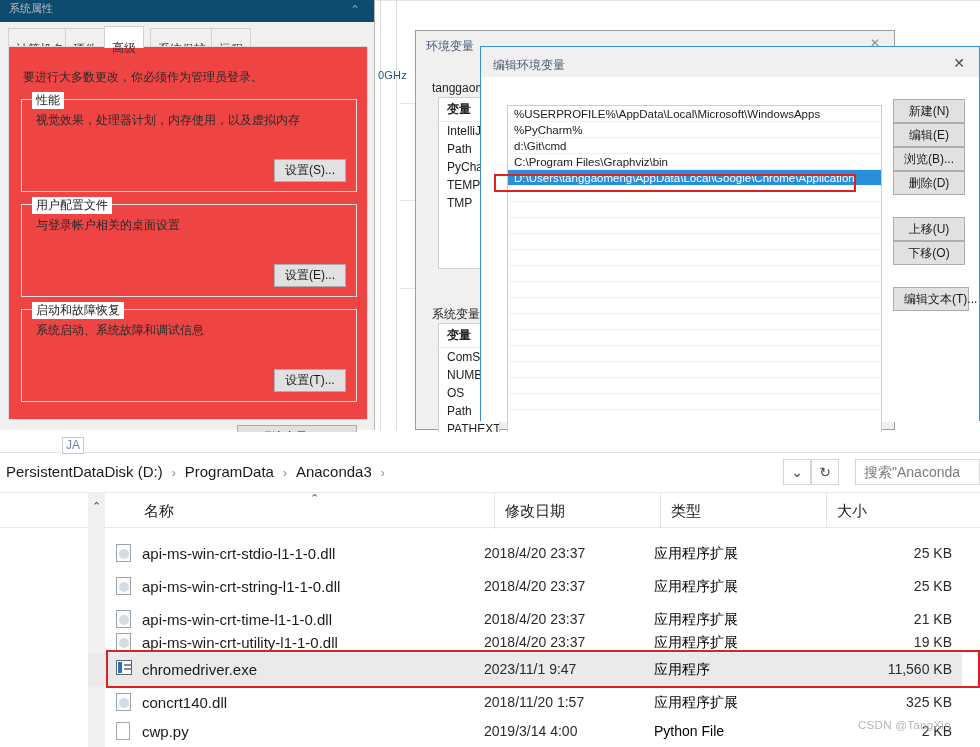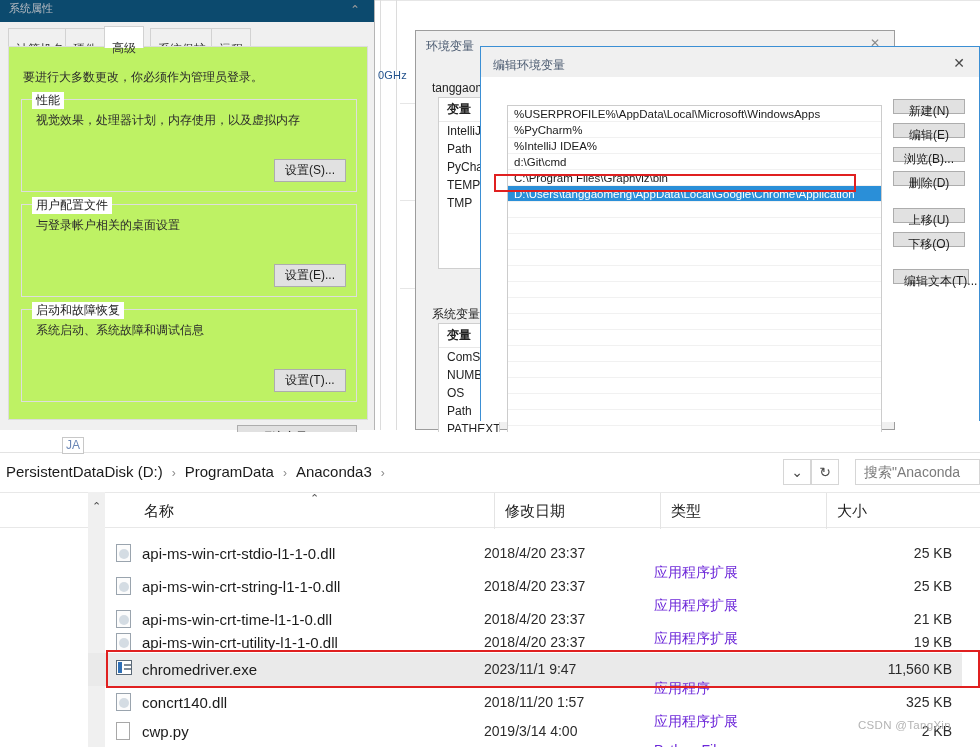--- a/index.html
+++ b/index.html
@@ -59,21 +59,21 @@
     font-size: 12px; color: #333;
     padding: 11px 7px 0 7px;
     line-height: 18px;
   }
   .tab.active {
     background: #ffffff; top: 0px; height: 22px; line-height: 20px;
     border-color: #d2d2d2; z-index: 3;
   }
   .tabpanel {
     position: absolute; left: 8px; top: 24px; width: 360px; height: 374px;
-    background: #bef264; border: 1px solid #dcdcdc;
+    background: #ef4444; border: 1px solid #dcdcdc;
   }
   .hint {
     position: absolute; left: 14px; top: 22px;
     font-size: 12px; color: #2b2b2b;
   }
   .group {
     position: absolute; left: 12px; width: 336px;
     border: 1px solid #dedede;
   }
   .group-title {
@@ -149,21 +149,21 @@
   .path-row {
     height: 16px; line-height: 16px;
     font-size: 11.5px; color: #1b1b1b;
     padding-left: 6px; white-space: nowrap; overflow: hidden;
     border-bottom: 1px solid #f1f1f1;
   }
   .path-row.selected { background: #2a8fd8; color: #ffffff; }
   .path-row.blank { color: transparent; }
   .edit-btns { position: absolute; left: 412px; top: 52px; width: 76px; }
   .edit-btns .winbtn {
-    width: 72px; display: block; margin-bottom: 9px; height: 15px; line-height: 22px;
+    width: 72px; display: block; height: 24px; line-height: 22px;
   }
   .edit-btns .gap-a { margin-top: 22px; }
   .edit-btns .gap-b { margin-top: 22px; }
   .edit-btns .wide { width: 76px; }
 
   
   .redbox { position: absolute; border: 2px solid #e02020; pointer-events: none; }
 
   
   .explorer {
@@ -228,21 +228,21 @@
   .fr-name {
     position: absolute; left: 54px; top: 0; height: 33px; line-height: 33px;
     font-size: 15px; color: #1b1b1b; white-space: nowrap;
   }
   .fr-date {
     position: absolute; left: 396px; top: 0; height: 33px; line-height: 33px;
     font-size: 14px; color: #2b2b2b; white-space: nowrap;
   }
   .fr-type {
     position: absolute; left: 566px; top: 0; height: 33px; line-height: 33px;
-    font-size: 14px; color: #6d28d9; white-space: nowrap; margin-top: 19px;
+    font-size: 14px; color: #000000; white-space: nowrap;
   }
   .fr-size {
     position: absolute; right: 10px; top: 0; height: 33px; line-height: 33px;
     font-size: 14px; color: #2b2b2b; white-space: nowrap; text-align: right;
   }
   .watermark {
     position: absolute; left: 858px; top: 719px;
     font-size: 11.5px; color: #b4b4b4; letter-spacing: .3px;
   }
 
@@ -358,21 +358,20 @@
   </div>
 
   <div class="editdlg">
     <div class="editdlg-title">编辑环境变量</div>
     <div class="editdlg-close">✕</div>
     <div class="editdlg-body"></div>
 
     <div class="path-list">
       <div class="path-row">%USERPROFILE%\AppData\Local\Microsoft\WindowsApps</div>
       <div class="path-row">%PyCharm%</div>
-      <div class="path-row">%IntelliJ IDEA%</div>
       <div class="path-row">d:\Git\cmd</div>
       <div class="path-row">C:\Program Files\Graphviz\bin</div>
       <div class="path-row selected">D:\Users\tanggaomeng\AppData\Local\Google\Chrome\Application</div>
       <div class="path-row blank">&nbsp;</div>
       <div class="path-row blank">&nbsp;</div>
       <div class="path-row blank">&nbsp;</div>
       <div class="path-row blank">&nbsp;</div>
       <div class="path-row blank">&nbsp;</div>
       <div class="path-row blank">&nbsp;</div>
       <div class="path-row blank">&nbsp;</div>

